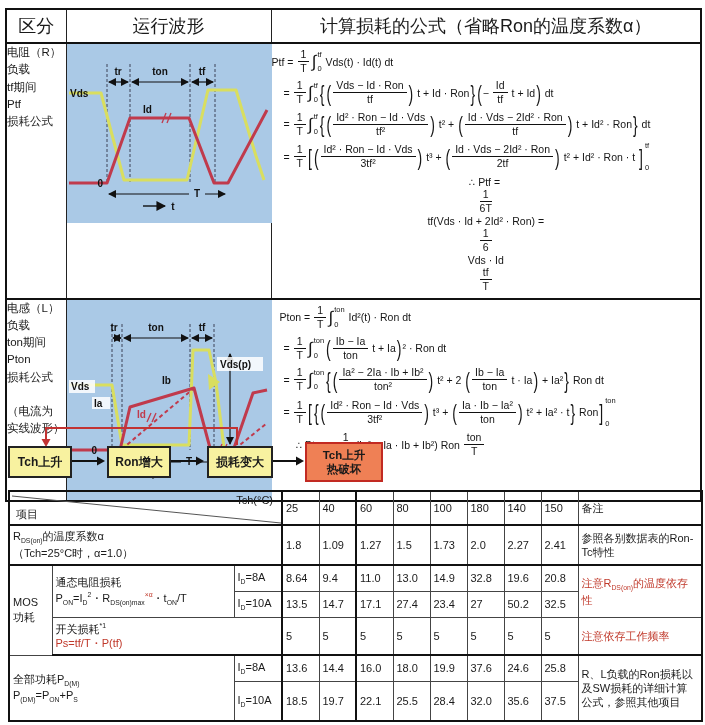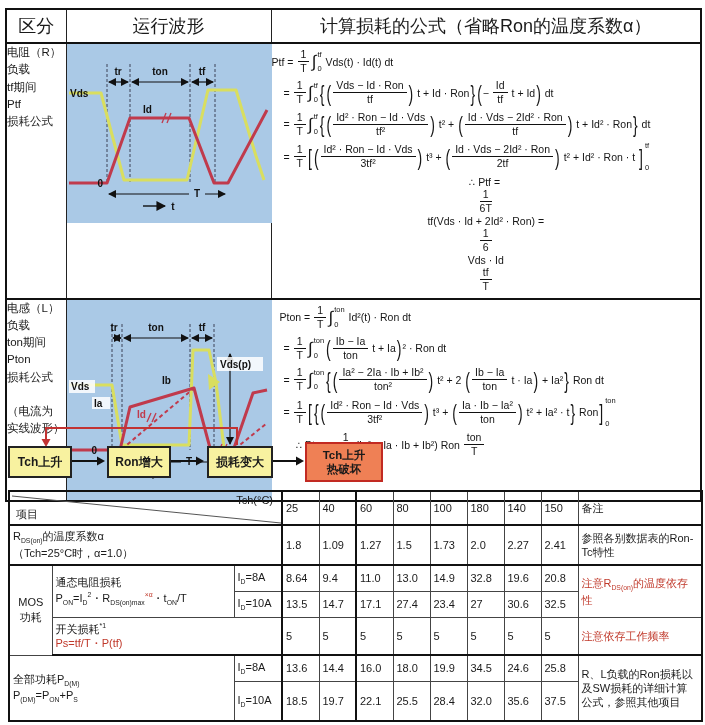--- a/index.html
+++ b/index.html
@@ -41,21 +41,21 @@
   
   table.datatable{position:absolute;left:8px;top:490px;border-collapse:collapse;table-layout:fixed;border:2px solid #111;font-size:11px;}
   table.datatable th, table.datatable td{border:1px solid #444;padding:1px 3px;vertical-align:middle;}
   table.datatable th{font-weight:400;}
   tr.hrow th{border-bottom:2px solid #111;}
   td.num, th.num{text-align:left;margin-top:13px;}
   .bl1{border-left:2px solid #111 !important;}
   .bl2{border-right:2px solid #111 !important;border-radius:17px;}
   .bb2{border-bottom:2px solid #111 !important;}
   td.lbl{text-align:left;padding-left:6px;line-height:1.35;}
-  td.grp{text-align:center;vertical-align:top;padding:3px 2px 0 5px;white-space:pre-line;line-height:1.4;}
+  td.grp{text-align:left;vertical-align:top;padding:3px 2px 0 5px;white-space:pre-line;line-height:1.4;}
   td.idc{text-align:left;padding-left:4px;}
   td.rem{text-align:left;padding-left:5px;line-height:1.3;}
   th.diag{position:relative;padding:0;}
   th.diag svg{position:absolute;left:0;top:0;}
   th.diag .tch{position:absolute;top:2px;right:8px;font-size:11px;}
   th.diag .item{position:absolute;bottom:2px;left:6px;font-size:11px;}
   .red{color:#c0392b;}
   sub{font-size:0.62em;}
   sup{font-size:0.62em;}
 
@@ -515,21 +515,21 @@
       <td class="rem red" rowspan="2">注意R<sub>DS(on)</sub>的温度依存性</td>
     </tr>
     <tr style="height:26px">
       <td class="idc">I<sub>D</sub>=10A</td>
       <td class="num bl1">13.5</td>
       <td class="num bl2">14.7</td>
       <td class="num">17.1</td>
       <td class="num">27.4</td>
       <td class="num">23.4</td>
       <td class="num">27</td>
-      <td class="num">30.6</td>
+      <td class="num">50.2</td>
       <td class="num">32.5</td>
     </tr>
     <tr style="height:38px">
       <td class="lbl bb2" colspan="2">开关损耗<sup>*1</sup><br><span class="red">Ps=tf/T・P(tf)</span></td>
       <td class="num bl1 bb2">5</td>
       <td class="num bl2 bb2">5</td>
       <td class="num bb2">5</td>
       <td class="num bb2">5</td>
       <td class="num bb2">5</td>
       <td class="num bb2">5</td>
@@ -539,21 +539,21 @@
     </tr>
 
     <tr style="height:26px">
       <td class="lbl" colspan="2" rowspan="2">全部功耗P<sub>D(M)</sub><br>P<sub>(DM)</sub>=P<sub>ON</sub>+P<sub>S</sub></td>
       <td class="idc">I<sub>D</sub>=8A</td>
       <td class="num bl1">13.6</td>
       <td class="num bl2">14.4</td>
       <td class="num">16.0</td>
       <td class="num">18.0</td>
       <td class="num">19.9</td>
-      <td class="num">34.5</td>
+      <td class="num">37.6</td>
       <td class="num">24.6</td>
       <td class="num">25.8</td>
       <td class="rem" rowspan="2">R、L负载的Ron损耗以及SW损耗的详细计算公式，参照其他项目</td>
     </tr>
     <tr style="height:40px">
       <td class="idc">I<sub>D</sub>=10A</td>
       <td class="num bl1">18.5</td>
       <td class="num bl2">19.7</td>
       <td class="num">22.1</td>
       <td class="num">25.5</td>

